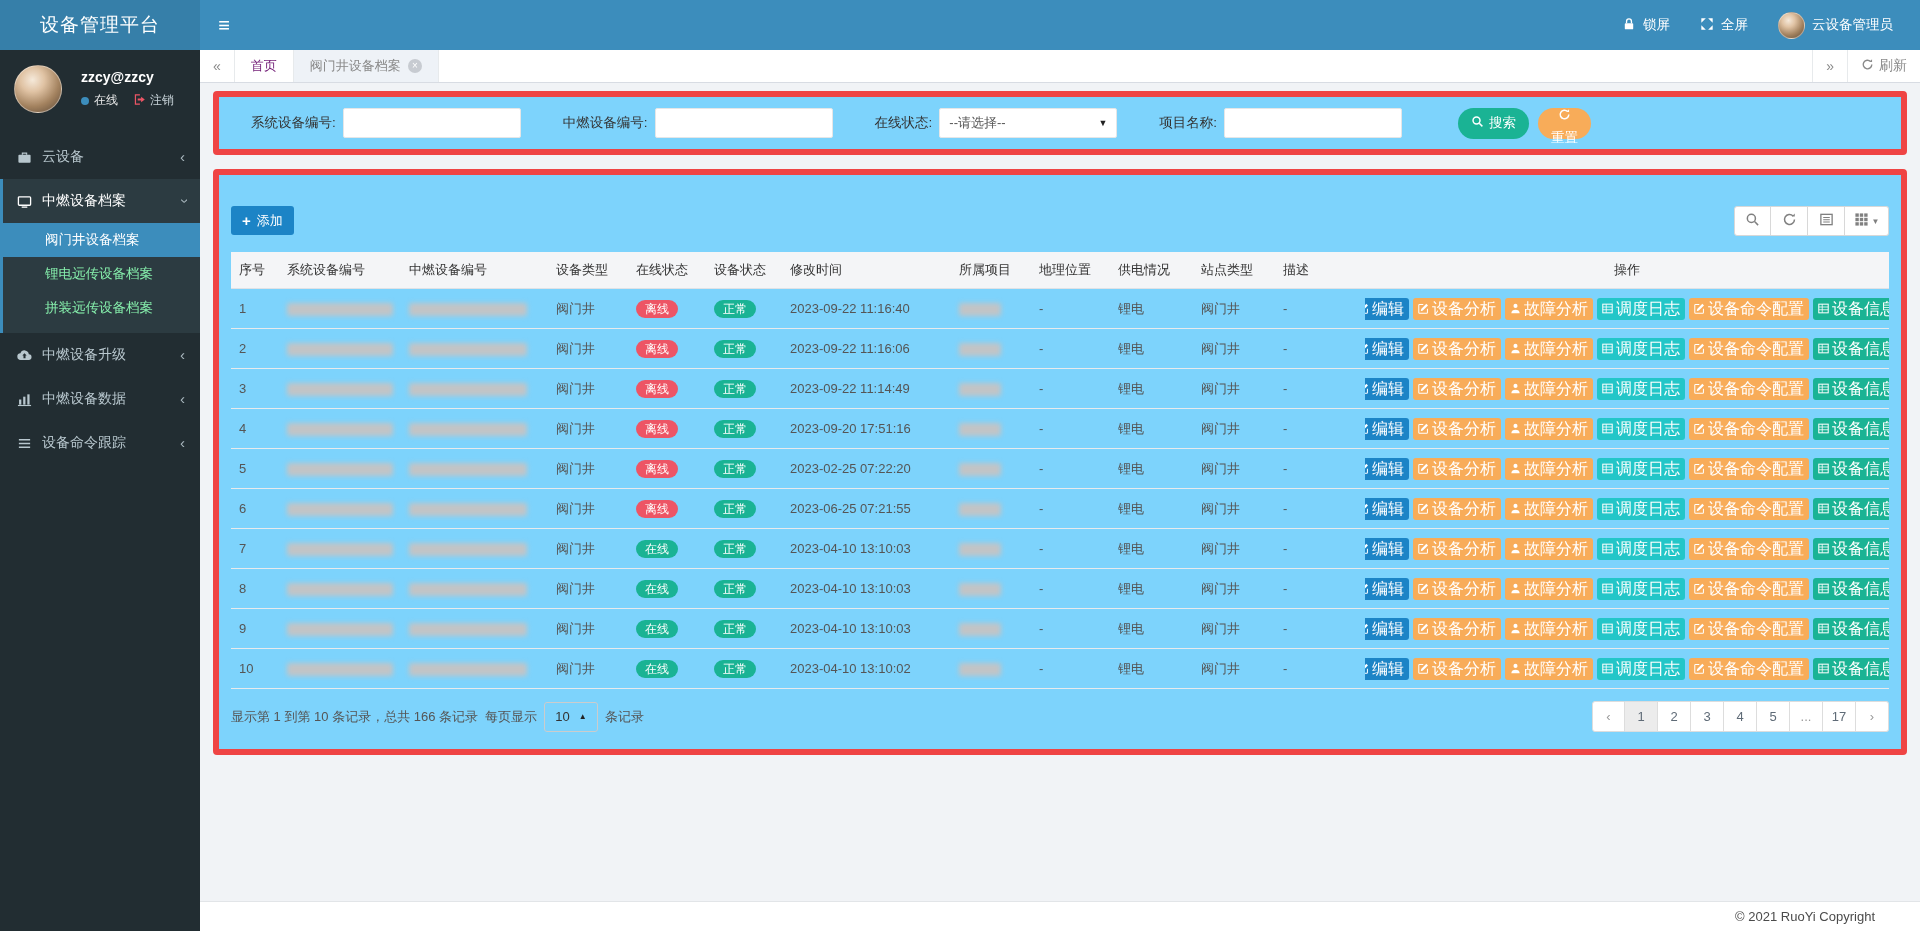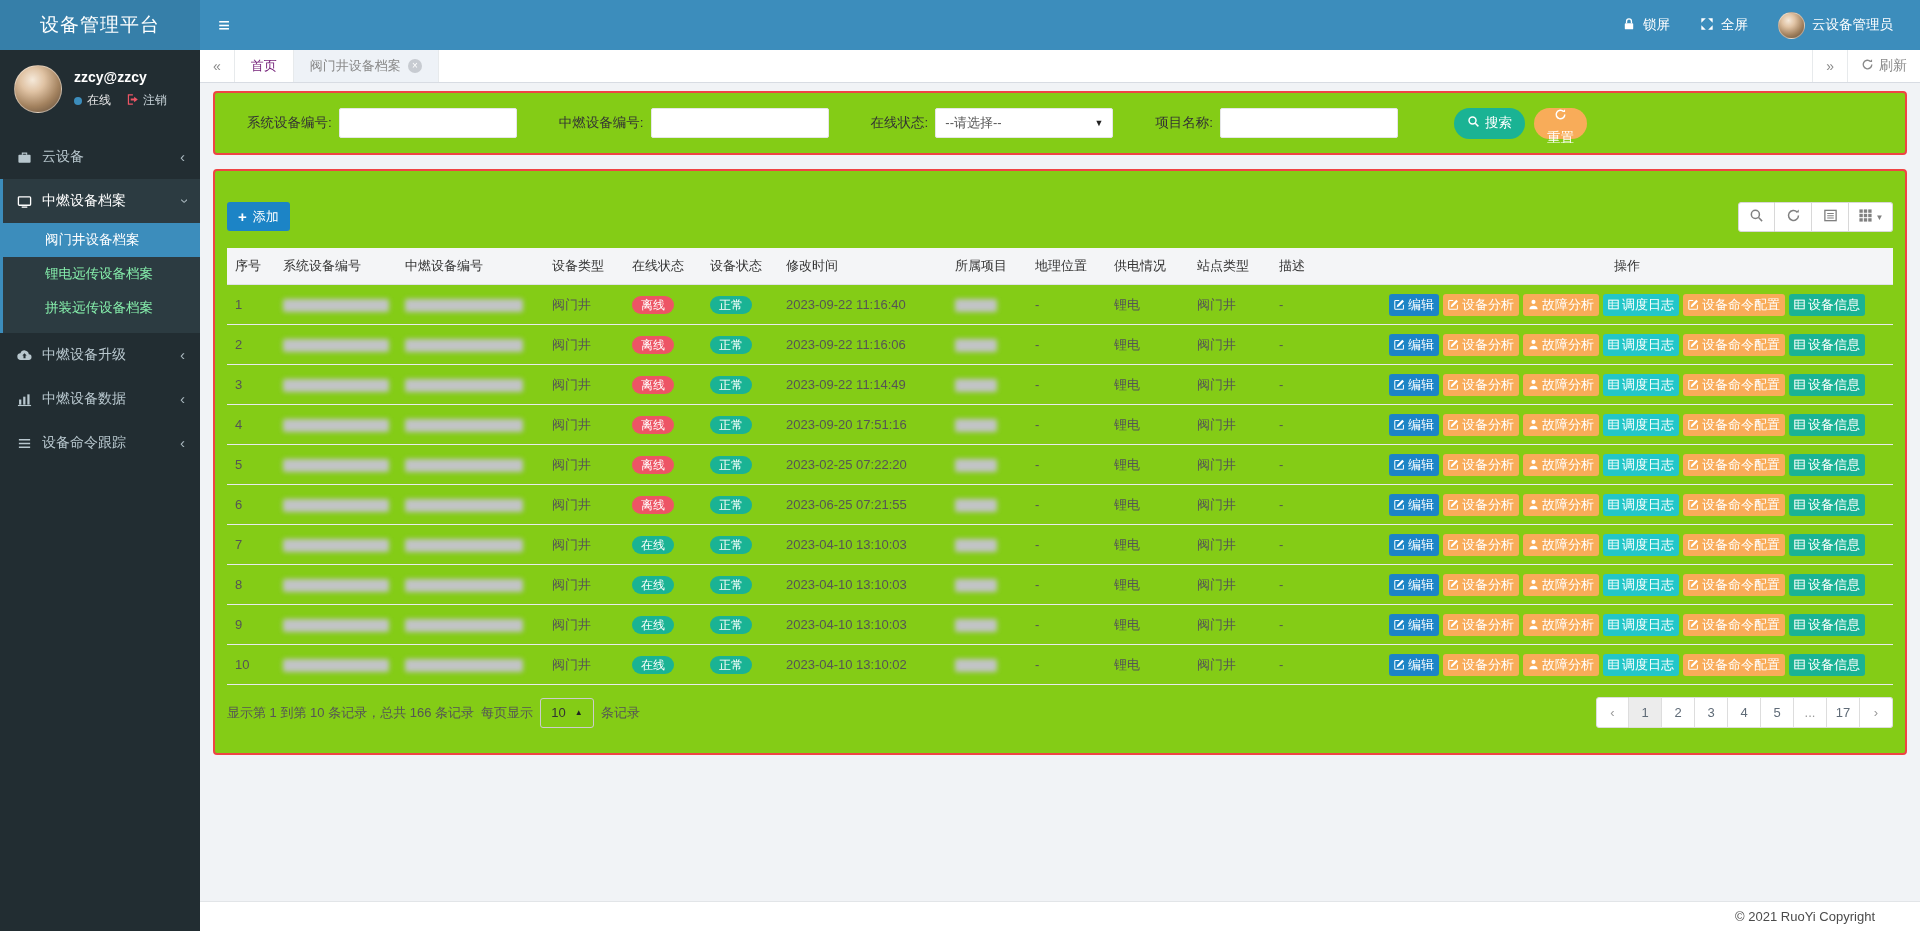--- a/index.html
+++ b/index.html
@@ -13,21 +13,21 @@
   .sidebar-toggle { width:48px; color:#fff; display:flex; align-items:center; justify-content:center; font-size:20px; cursor:pointer; }
   .nav-right { display:flex; padding-right:12px; }
   .nav-item { display:flex; align-items:center; gap:7px; padding:0 15px; color:#fff; font-size:13.5px; cursor:pointer; }
   .nav-item svg { width:14px; height:14px; }
   .avatar { border-radius:50%; background:radial-gradient(circle at 38% 30%, #f5e9da 0%, #e0c3a4 28%, #a3825f 62%, #584534 100%); border:1px solid rgba(255,255,255,.4); }
   .avatar.sm { width:27px; height:27px; }
   .avatar.lg { width:48px; height:48px; }
 
   
   .sidebar { position:absolute; top:50px; left:0; bottom:0; width:200px; background:#222d32; }
-  .user-panel { display:flex; gap:12px; padding:15px 12px 12px 14px; align-items:center; }
+  .user-panel { display:flex; gap:19px; padding:15px 12px 12px 14px; align-items:center; }
   .uname { color:#fff; font-size:14px; font-weight:bold; margin-bottom:7px; }
   .ustatus { font-size:12px; color:#ececec; display:flex; align-items:center; gap:5px; }
   .dot { width:8px; height:8px; border-radius:50%; background:#3c8dbc; }
   .logout { margin-left:10px; display:inline-flex; align-items:center; gap:4px; color:#c5d0d6; cursor:pointer; }
   .logout svg { width:13px; height:13px; color:#ed5565; }
   .menu { list-style:none; margin-top:10px; font-size:14px; color:#b8c7ce; }
   .menu-item { display:flex; align-items:center; gap:9px; padding:13px 15px 13px 12px; border-left:3px solid transparent; cursor:pointer; }
   .mico { width:18px; display:inline-flex; justify-content:center; }
   .mico svg { width:15px; height:15px; }
   .arrow { margin-left:auto; font-size:15px; line-height:10px; color:#aab8bf; }
@@ -43,21 +43,21 @@
   .tabbar { height:33px; background:#fff; border-bottom:1px solid #d8dce3; display:flex; align-items:stretch; font-size:13px; color:#999; flex:0 0 auto; }
   .tb-cell { display:flex; align-items:center; justify-content:center; padding:0 13px; border-right:1px solid #e7eaec; cursor:pointer; color:#8a8a8a; font-size:14px; gap:5px; }
   .tb-cell svg { width:13px; height:13px; }
   .tab { display:flex; align-items:center; gap:7px; padding:0 16px; border-right:1px solid #e7eaec; cursor:pointer; color:#701a75; }
   .tab.active { background:#eef2f7; color:#888; }
   .tclose { width:14px; height:14px; border-radius:50%; background:#c7cbd1; color:#fff; font-size:10px; line-height:14px; text-align:center; cursor:pointer; }
   .tb-right { margin-left:auto; display:flex; }
   .tb-right .tb-cell { border-right:none; border-left:1px solid #e7eaec; }
 
   .content { flex:1 1 auto; padding:8px 13px 0; }
-  .panel { background:#84cc16; border:2px solid #ef4444; border-radius:4px; }
+  .panel { background:#7dd3fc; border:6px solid #ef4444; border-radius:4px; }
 
   
   .search-panel { height:64px; display:flex; align-items:center; padding:0 18px 0 32px; margin-bottom:14px; }
   .sfield { display:flex; align-items:center; margin-right:42px; }
   .sfield label { font-size:13.5px; color:#333; margin-right:7px; white-space:nowrap; }
   .txt { width:178px; height:30px; border:1px solid #e5e6e7; border-radius:2px; padding:0 8px; font-size:13px; color:#555; font-family:inherit; }
   .selectbox { width:178px; height:30px; border:1px solid #e5e6e7; border-radius:2px; display:flex; align-items:center; justify-content:space-between; padding:0 9px; font-size:13px; color:#555; cursor:pointer; background:#fff; }
   .caret-dn { font-size:9px; color:#222; }
   .pill-btn { height:31px; border:none; border-radius:16px; color:#fff; font-size:13.5px; display:inline-flex; align-items:center; gap:5px; padding:0 13px; cursor:pointer; font-family:inherit; }
   .pill-btn svg { width:13px; height:13px; }
@@ -81,21 +81,21 @@
   col.c6{width:76px} col.c7{width:169px} col.c8{width:80px} col.c9{width:79px} col.c10{width:83px}
   col.c11{width:82px} col.c12{width:90px}
   thead th { background:#f4f5f7; border-bottom:1px solid #dfe2e6; padding:9px 8px; text-align:left; font-weight:normal; color:#333; white-space:nowrap; }
   thead th.ops-h { text-align:center; }
   tbody td { padding:10px 8px; border-bottom:1px solid #e7eaec; line-height:19px; white-space:nowrap; overflow:hidden; }
   td.ops { padding:7px 3px; }
   .ops-wrap { display:flex; justify-content:center; gap:4px; }
   .badge { display:inline-block; padding:3px 9px; border-radius:10px; color:#fff; font-size:12px; line-height:12px; }
   .redacted { display:inline-block; height:13px; border-radius:2px; background:#c2c4c6; filter:blur(2.5px); vertical-align:middle; }
   .redacted.w1 { width:106px; } .redacted.w2 { width:118px; } .redacted.w3 { width:42px; }
-  .op-btn { display:inline-flex; align-items:center; gap:3px; color:#fff; font-size:13px; line-height:12px; padding:5px 5px; border-radius:3px; cursor:pointer; white-space:nowrap; }
+  .op-btn { display:inline-flex; align-items:center; gap:3px; color:#fff; font-size:16px; line-height:12px; padding:5px 5px; border-radius:3px; cursor:pointer; white-space:nowrap; }
   .op-ico { display:inline-flex; } .op-ico svg { width:11px; height:11px; }
 
   .pager { display:flex; justify-content:space-between; align-items:center; margin-top:12px; font-size:13px; color:#555; }
   .pager-left { display:flex; align-items:center; gap:7px; }
   .psize { width:54px; height:30px; border:1px solid #ccc; border-radius:3px; display:inline-flex; align-items:center; justify-content:center; gap:9px; cursor:pointer; color:#333; }
   .caret-up { font-size:8px; color:#222; }
   .pages { display:flex; list-style:none; }
   .pages li { min-width:33px; height:31px; padding:0 6px; border:1px solid #ddd; border-left:none; display:flex; align-items:center; justify-content:center; color:#5f6b77; cursor:pointer; background:#fff; }
   .pages li:first-child { border-left:1px solid #ddd; border-radius:3px 0 0 3px; color:#9a9a9a; }
   .pages li:last-child { border-radius:0 3px 3px 0; color:#9a9a9a; }

